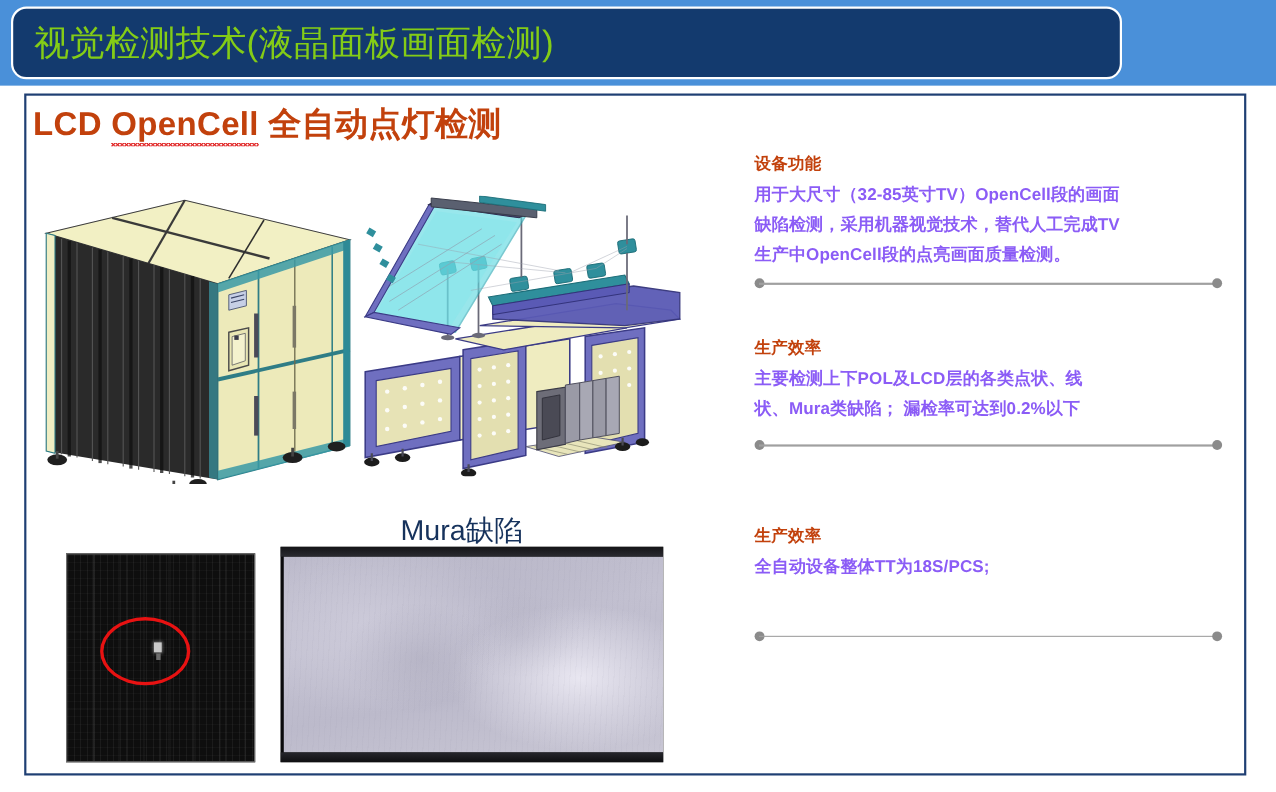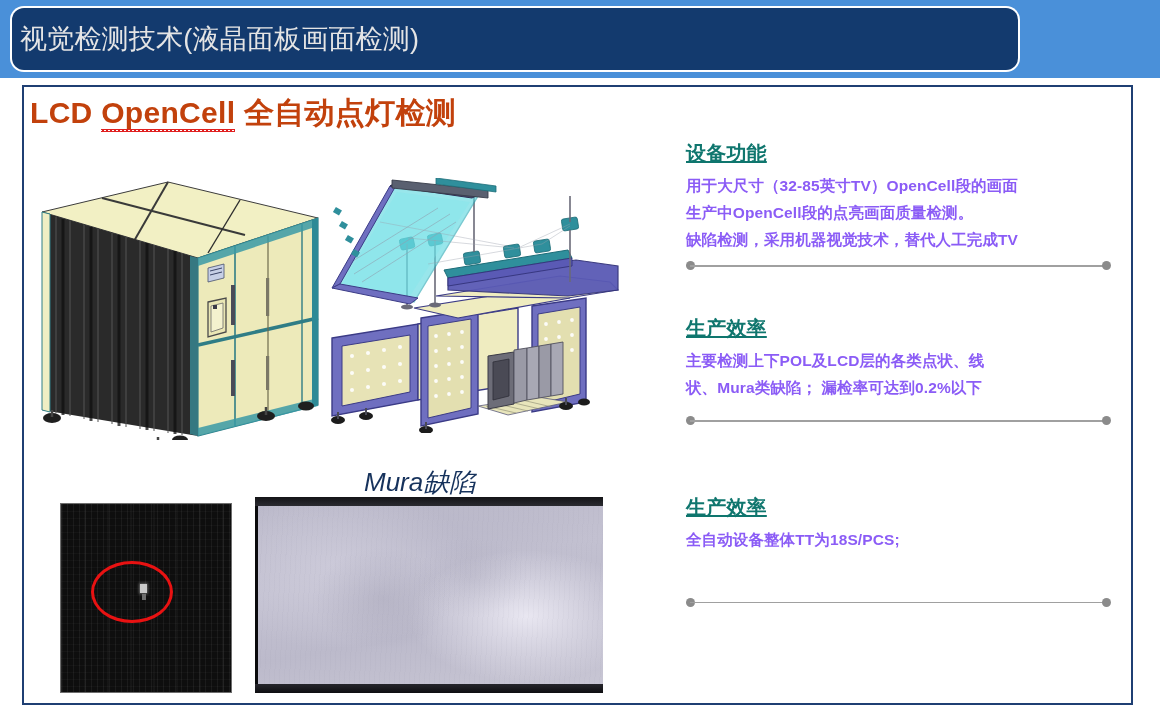--- a/index.html
+++ b/index.html
@@ -32,24 +32,24 @@
     position: absolute;
     left: 12px; top: 8px;
     width: 1006px; height: 62px;
     background: #133a6e;
     border-radius: 12px;
     box-shadow: 0 0 0 2px #ffffff;
     display: flex;
     align-items: center;
   }
   #header-title-text {
-    color: #e5e5e5;
-    font-size: 27px;
+    color: #84cc16;
+    font-size: 32px;
     line-height: 1;
-    padding-left: 8px;
+    padding-left: 19px;
     letter-spacing: 0.2px;
     white-space: nowrap;
   }
 
   
   #slide-frame {
     position: absolute;
     left: 22px; top: 85px;
     width: 1111px; height: 620px;
     border: 2px solid #1f3f73;
@@ -103,21 +103,20 @@
     color: #16325c;
     white-space: nowrap;
     margin-top: 45px;
   }
   #caption-mura {
     position: absolute;
     left: 364px; top: 465px;
     font-size: 26px;
     color: #16325c;
     white-space: nowrap;
-    font-style: italic;
   }
 
   #sample-dot {
     position: absolute;
     left: 60px; top: 503px;
     width: 172px; height: 190px;
     background: #0e0e0e;
     border: 1px solid #6e6e6e;
     box-sizing: border-box;
     overflow: hidden;
@@ -188,26 +187,25 @@
   }
 
   
   #info-column {
     position: absolute;
     left: 686px; top: 140px;
     width: 425px;
   }
   .info-block { margin-bottom: 4px; }
   .info-heading {
-    font-size: 20px;
+    font-size: 15px;
     font-weight: bold;
-    color: #0f766e;
+    color: #c2410c;
     margin: 0 0 6px 0;
     letter-spacing: 0.2px;
-    text-decoration: underline;
   }
   .info-body {
     font-size: 15.5px;
     font-weight: bold;
     color: #8b5cf6;
     line-height: 1.73;
     margin: 0;
     letter-spacing: 0.1px;
   }
   .info-body .line { display: block; }
@@ -483,22 +481,22 @@
   <div class="edge-top"></div>
   <div class="edge-bottom"></div>
 </div>
 
 <div id="info-column">
 
   <div class="info-block blk1">
     <div class="info-heading">设备功能</div>
     <div class="info-body">
       <span class="line">用于大尺寸（32-85英寸TV）OpenCell段的画面</span>
+      <span class="line">缺陷检测，采用机器视觉技术，替代人工完成TV</span>
       <span class="line">生产中OpenCell段的点亮画面质量检测。</span>
-      <span class="line">缺陷检测，采用机器视觉技术，替代人工完成TV</span>
     </div>
   </div>
   <div class="sep">
     <span class="dot left"></span>
     <span class="bar"></span>
     <span class="dot right"></span>
   </div>
 
   <div class="info-block blk2">
     <div class="info-heading">生产效率</div>

